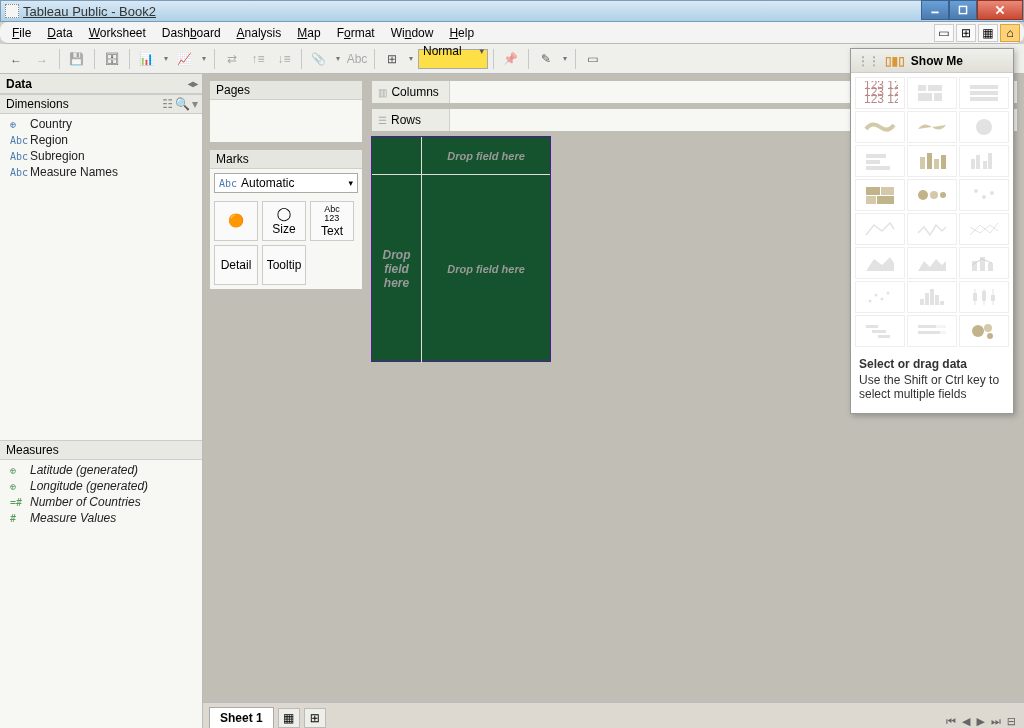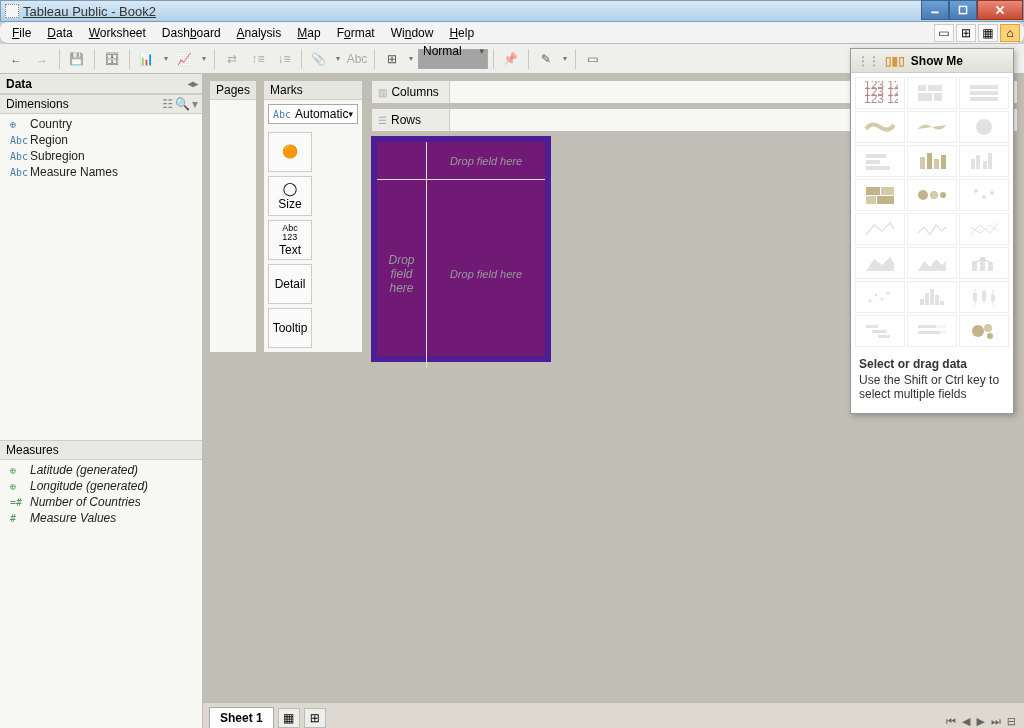--- a/index.html
+++ b/index.html
@@ -23,21 +23,21 @@
 .menubar .right { margin-left: auto; display: flex; gap: 2px; }
 .menubar .right .iconsq { width: 20px; height: 18px; border: 1px solid #ccc; background:#fafafa; display:flex;align-items:center;justify-content:center; }
 .menubar .right .iconsq.home { background:#ffd27a; border-color:#d8a63a; }
 
 
 .toolbar { height: 30px; background: #efefec; border-bottom: 1px solid #bbb; display: flex; align-items: center; padding: 0 4px; gap: 2px; }
 .tbtn { width: 24px; height: 24px; display:flex;align-items:center;justify-content:center; color:#555;}
 .tbtn.disabled { opacity: 0.45; }
 .tsep { width: 1px; height: 20px; background: #c8c8c8; margin: 0 3px; }
 .tdrop { width:10px;height:24px;display:flex;align-items:center;justify-content:center; color:#777; font-size:8px;}
-.tselect { height: 20px; border:1px solid #aaa; background:#a3a3a3; padding:0 14px 16px 4px; display:flex;align-items:center; position:relative; min-width:70px; }
+.tselect { height: 20px; border:1px solid #aaa; background:#fde047; padding:0 14px 16px 4px; display:flex;align-items:center; position:relative; min-width:70px; }
 .tselect:after{content:"▾"; position:absolute;right:3px; font-size:9px;color:#555;}
 
 
 .body { position: absolute; top: 74px; bottom: 0; left: 0; right: 0; display: flex; }
 
 
 .datapane { width: 203px; background: #f7f7f4; border-right: 1px solid #bbb; display:flex; flex-direction:column; }
 .dp-head { height: 20px; background:#e9e9e4; border-bottom:1px solid #ccc; display:flex;align-items:center; padding:0 6px; font-weight:bold; position:relative;}
 .dp-head .coll { position:absolute; right:4px; font-size:10px; color:#777; }
 .dp-source { height:20px; display:flex; align-items:center; padding:0 6px; border-bottom:1px solid #ddd; white-space:nowrap; overflow:hidden; text-overflow:ellipsis;}
@@ -47,40 +47,40 @@
 .dp-list { padding: 2px 0; }
 .dp-item { display:flex; align-items:center; padding: 1px 6px 1px 10px; gap:4px; color:#222; }
 .dp-item .ftype { width:16px; font-size:10px; color:#4a7bb0; text-align:left; font-family:monospace;}
 .dp-item.measure .ftype { color:#5a9a5a; }
 .dp-item.measure { font-style: italic; }
 .dp-item .globe { color:#4a7bb0; font-size:10px;}
 .dp-bottom { margin-top:auto; }
 
 
 .center { flex:1; background:#c1beb6; display:flex; flex-direction:column; position:relative; }
-.cards-col { position:absolute; left:6px; top:6px; width:154px; display:flex; flex-direction:row; gap:6px;}
+.cards-col { position:absolute; left:6px; top:6px; width:154px; display:flex; flex-direction:column; gap:6px;}
 .card { background:#f7f7f4; border:1px solid #bfbfb8; }
 .card-title { background:#e6e6e0; border-bottom:1px solid #cfcfc8; padding:2px 6px; font-size:12px;}
 .card-body { min-height:42px; padding:4px; }
 .marks-select { border:1px solid #aaa; background:#fff; height:20px; display:flex;align-items:center; padding:0 4px; position:relative; margin:4px;}
 .marks-select:after{content:"▾"; position:absolute; right:4px; font-size:9px;}
 .marks-select .ftype{color:#4a7bb0; font-size:10px; font-family:monospace; margin-right:4px;}
 .marks-grid { display:flex; flex-wrap:wrap; gap:4px; padding:4px;}
 .mbtn { width:44px; height:40px; border:1px solid #ccc; background:#fafafa; display:flex;flex-direction:column;align-items:center;justify-content:center; gap:1px; font-size:11px;}
 .mbtn .ic { font-size:13px; }
 
 
 .shelves { position:absolute; left:168px; right:6px; top:6px; }
 .shelf { height:24px; background:#f7f7f4; border:1px solid #bfbfb8; display:flex; margin-bottom:4px;}
 .shelf .label { width:78px; background:#ececE6; border-right:1px solid #cfcfc8; display:flex;align-items:center; padding:0 6px; gap:4px;}
 .shelf .label .ic{color:#aaa;font-size:10px;}
 .shelf .drop { flex:1; }
 
 
-.view { position:absolute; left:168px; top:62px; width:180px; height:226px; background:#701a75; border:6px solid #4c1d95; }
+.view { position:absolute; left:168px; top:62px; width:180px; height:226px; background:#14532d; border:1px solid #4c1d95;font-weight:bold; }
 .view .row1 { height:38px; border-bottom:1px solid #e0e0da; display:flex;}
 .view .colh { width:50px; border-right:1px solid #e0e0da;}
 .view .cell { flex:1; display:flex;align-items:center;justify-content:center; color:#999; font-style:italic; font-size:11px; text-align:center;}
 .view .row2 { flex:1; display:flex; height:188px;}
 
 
 .showme { position:absolute; right:10px; top:48px; width:164px; background:#fff; border:1px solid #999; box-shadow:2px 2px 6px rgba(0,0,0,0.25); z-index:10;}
 .showme-title { height:24px; background:linear-gradient(#f0f0ec,#e0e0d8); border-bottom:1px solid #ccc; display:flex;align-items:center; padding:0 6px; gap:6px; font-weight:bold;}
 .showme-title .grip{color:#aaa;letter-spacing:-1px;}
 .showme-grid { display:grid; grid-template-columns:repeat(3,1fr); gap:2px; padding:4px;}

